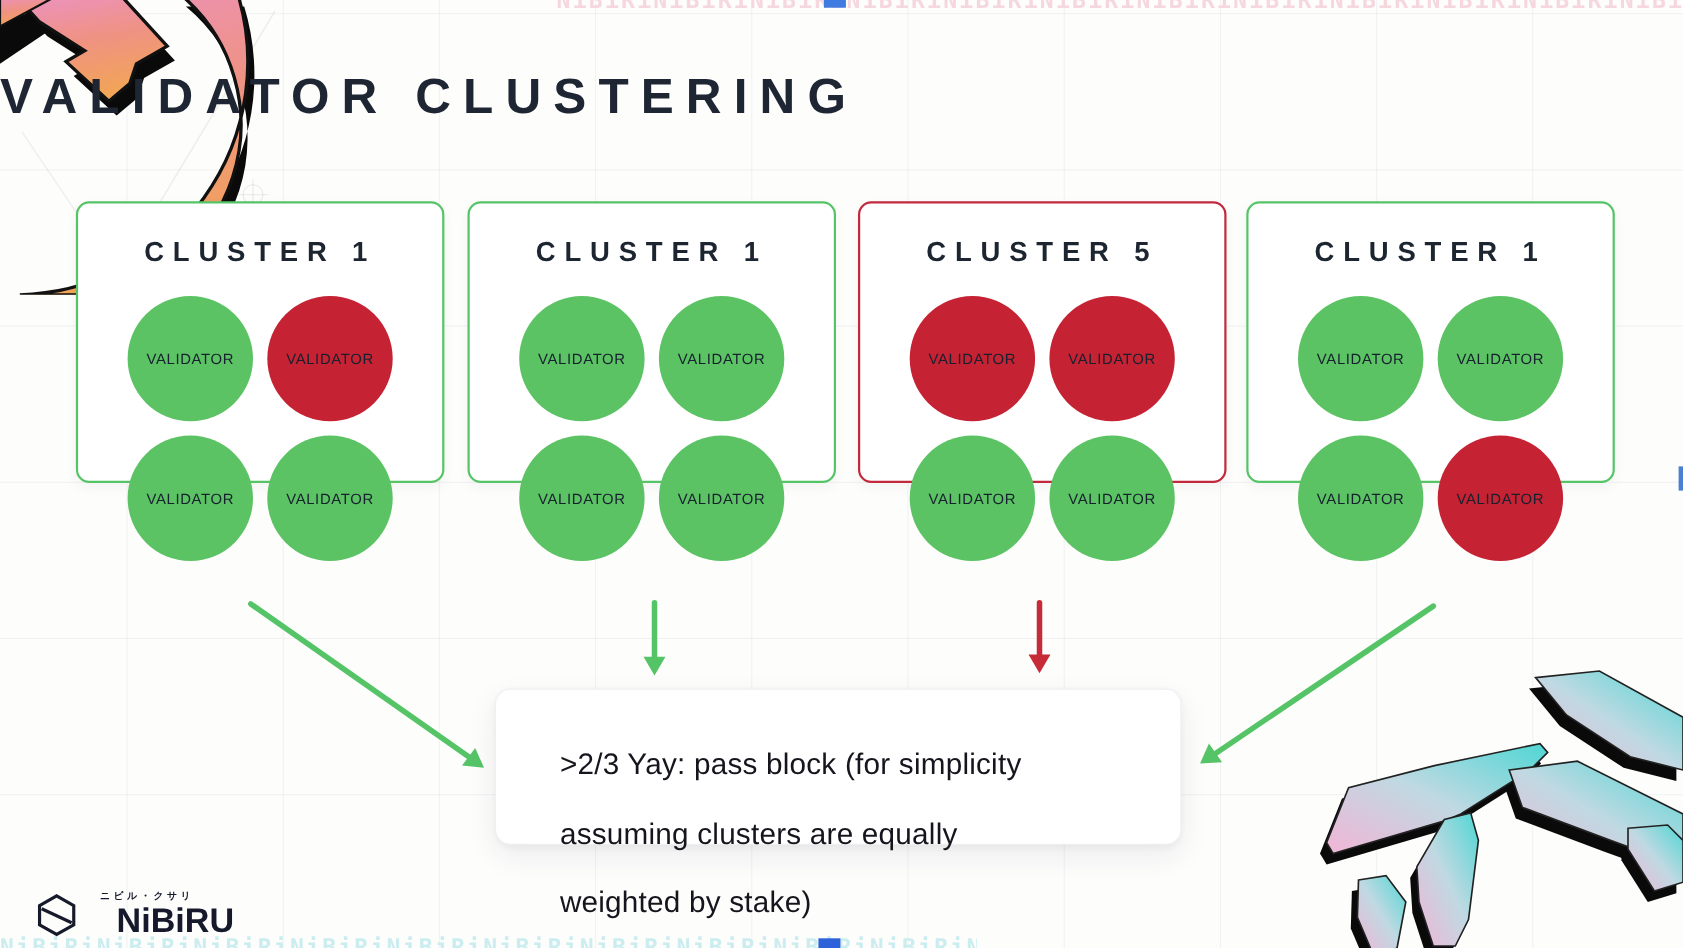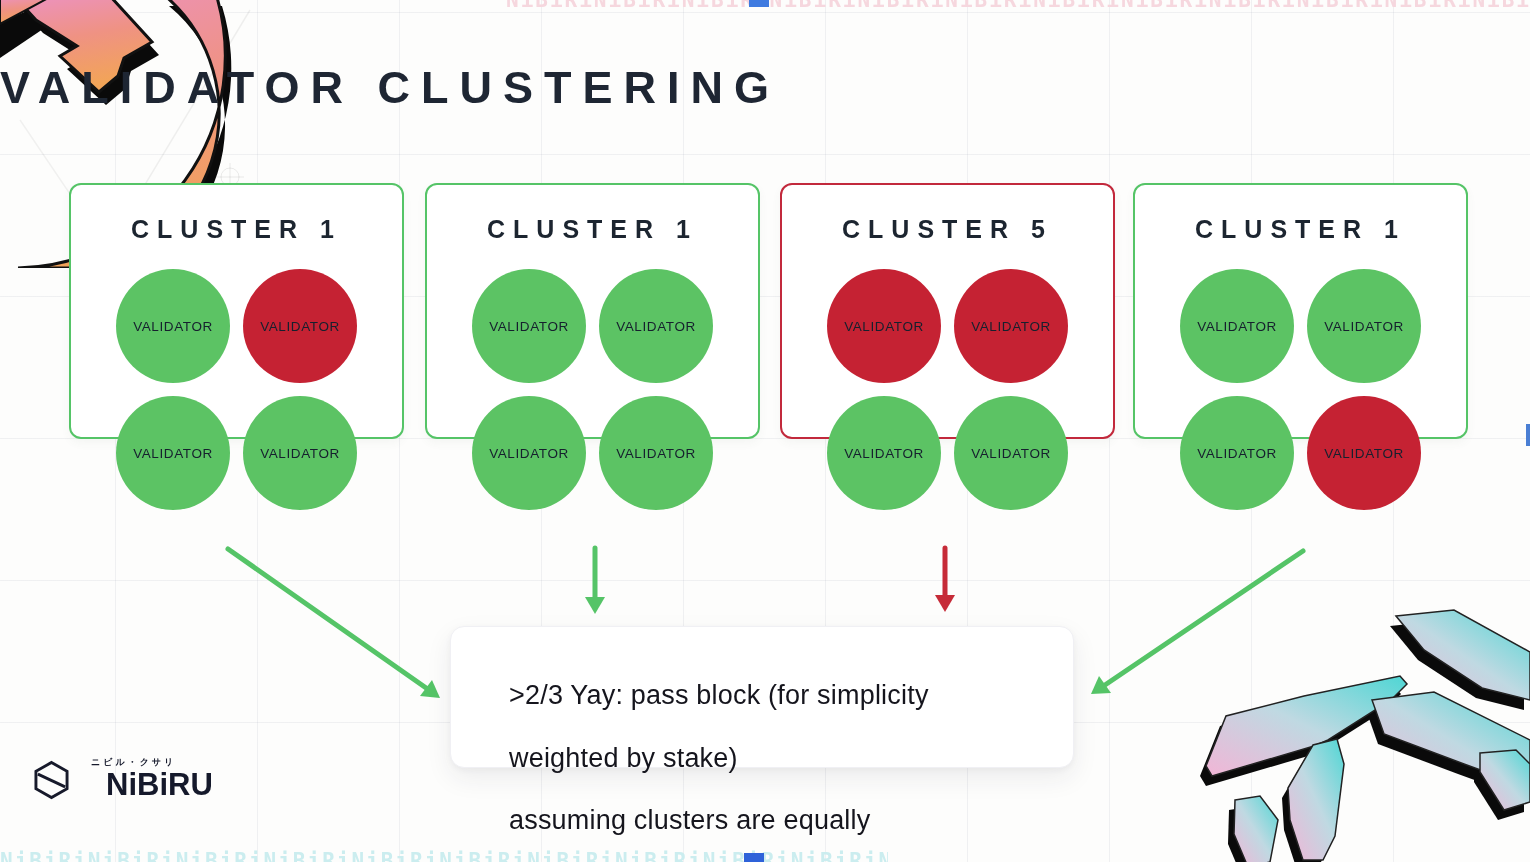--- a/index.html
+++ b/index.html
@@ -52,21 +52,21 @@
   .a-red line{stroke:#C62B38;}   .a-red polygon{fill:#C62B38;}
   
   .note{
     position:absolute;left:450px;top:626px;width:624px;height:142px;box-sizing:border-box;
     background:#fff;border:1px solid #f0f0f4;border-radius:14px;
     box-shadow:0 10px 26px rgba(40,40,70,.08), 0 2px 6px rgba(0,0,0,.04);
     padding:21px 30px 0 58px;
   }
   .note-line{font-size:27px;line-height:30.5px;color:#15151d;letter-spacing:.2px;margin-top:32px;}
   
-  .brandmark{position:absolute;left:34px;top:756px;display:flex;align-items:flex-end;gap:9px;justify-content:center;}
+  .brandmark{position:absolute;left:34px;top:808px;display:flex;align-items:flex-end;gap:9px;justify-content:center;}
   .brand-text{display:flex;flex-direction:column;}
   .brand-kana{font-size:9px;font-weight:700;letter-spacing:3px;color:#15192B;margin:0 0 1px 13px;}
   .brand-name{font-size:31px;font-weight:800;letter-spacing:0;color:#15192B;line-height:30px;margin-left:28px;}
   
   .pattern-top{position:absolute;top:0;left:506px;right:0;height:13px;overflow:hidden;}
   .pattern-top span{display:block;white-space:nowrap;line-height:1;
     font-family:"DejaVu Sans Mono",monospace;font-weight:700;font-size:21px;
     letter-spacing:2px;color:#F6D7DE;transform:translateY(-10px);}
   .pattern-bottom{position:absolute;bottom:0;left:0;width:888px;height:12px;overflow:hidden;}
   .pattern-bottom span{display:block;white-space:nowrap;line-height:1;
@@ -228,22 +228,22 @@
       <polygon points="935,595 955,595 945,612"></polygon>
     </g>
     <g class="a-green">
       <line x1="1303" y1="551" x2="1102" y2="687"></line>
       <polygon points="1091,694 1099,676 1111,693"></polygon>
     </g>
   </svg>
 
   <div class="note">
     <div class="note-line">&gt;2/3 Yay: pass block (for simplicity</div>
+    <div class="note-line">assuming clusters are equally</div>
     <div class="note-line">weighted by stake)</div>
-    <div class="note-line">assuming clusters are equally</div>
   </div>
 
   <div class="brandmark">
     <svg width="35" height="40" viewBox="0 0 36 40">
       <polygon points="18,2 34,11 34,29 18,38 2,29 2,11" fill="none" stroke="#171A2B" stroke-width="3"></polygon>
       <line x1="4" y1="14" x2="32" y2="27" stroke="#171A2B" stroke-width="3"></line>
     </svg>
     <div class="brand-text">
       <div class="brand-kana">ニビル・クサリ</div>
       <div class="brand-name">NiBiRU</div>

